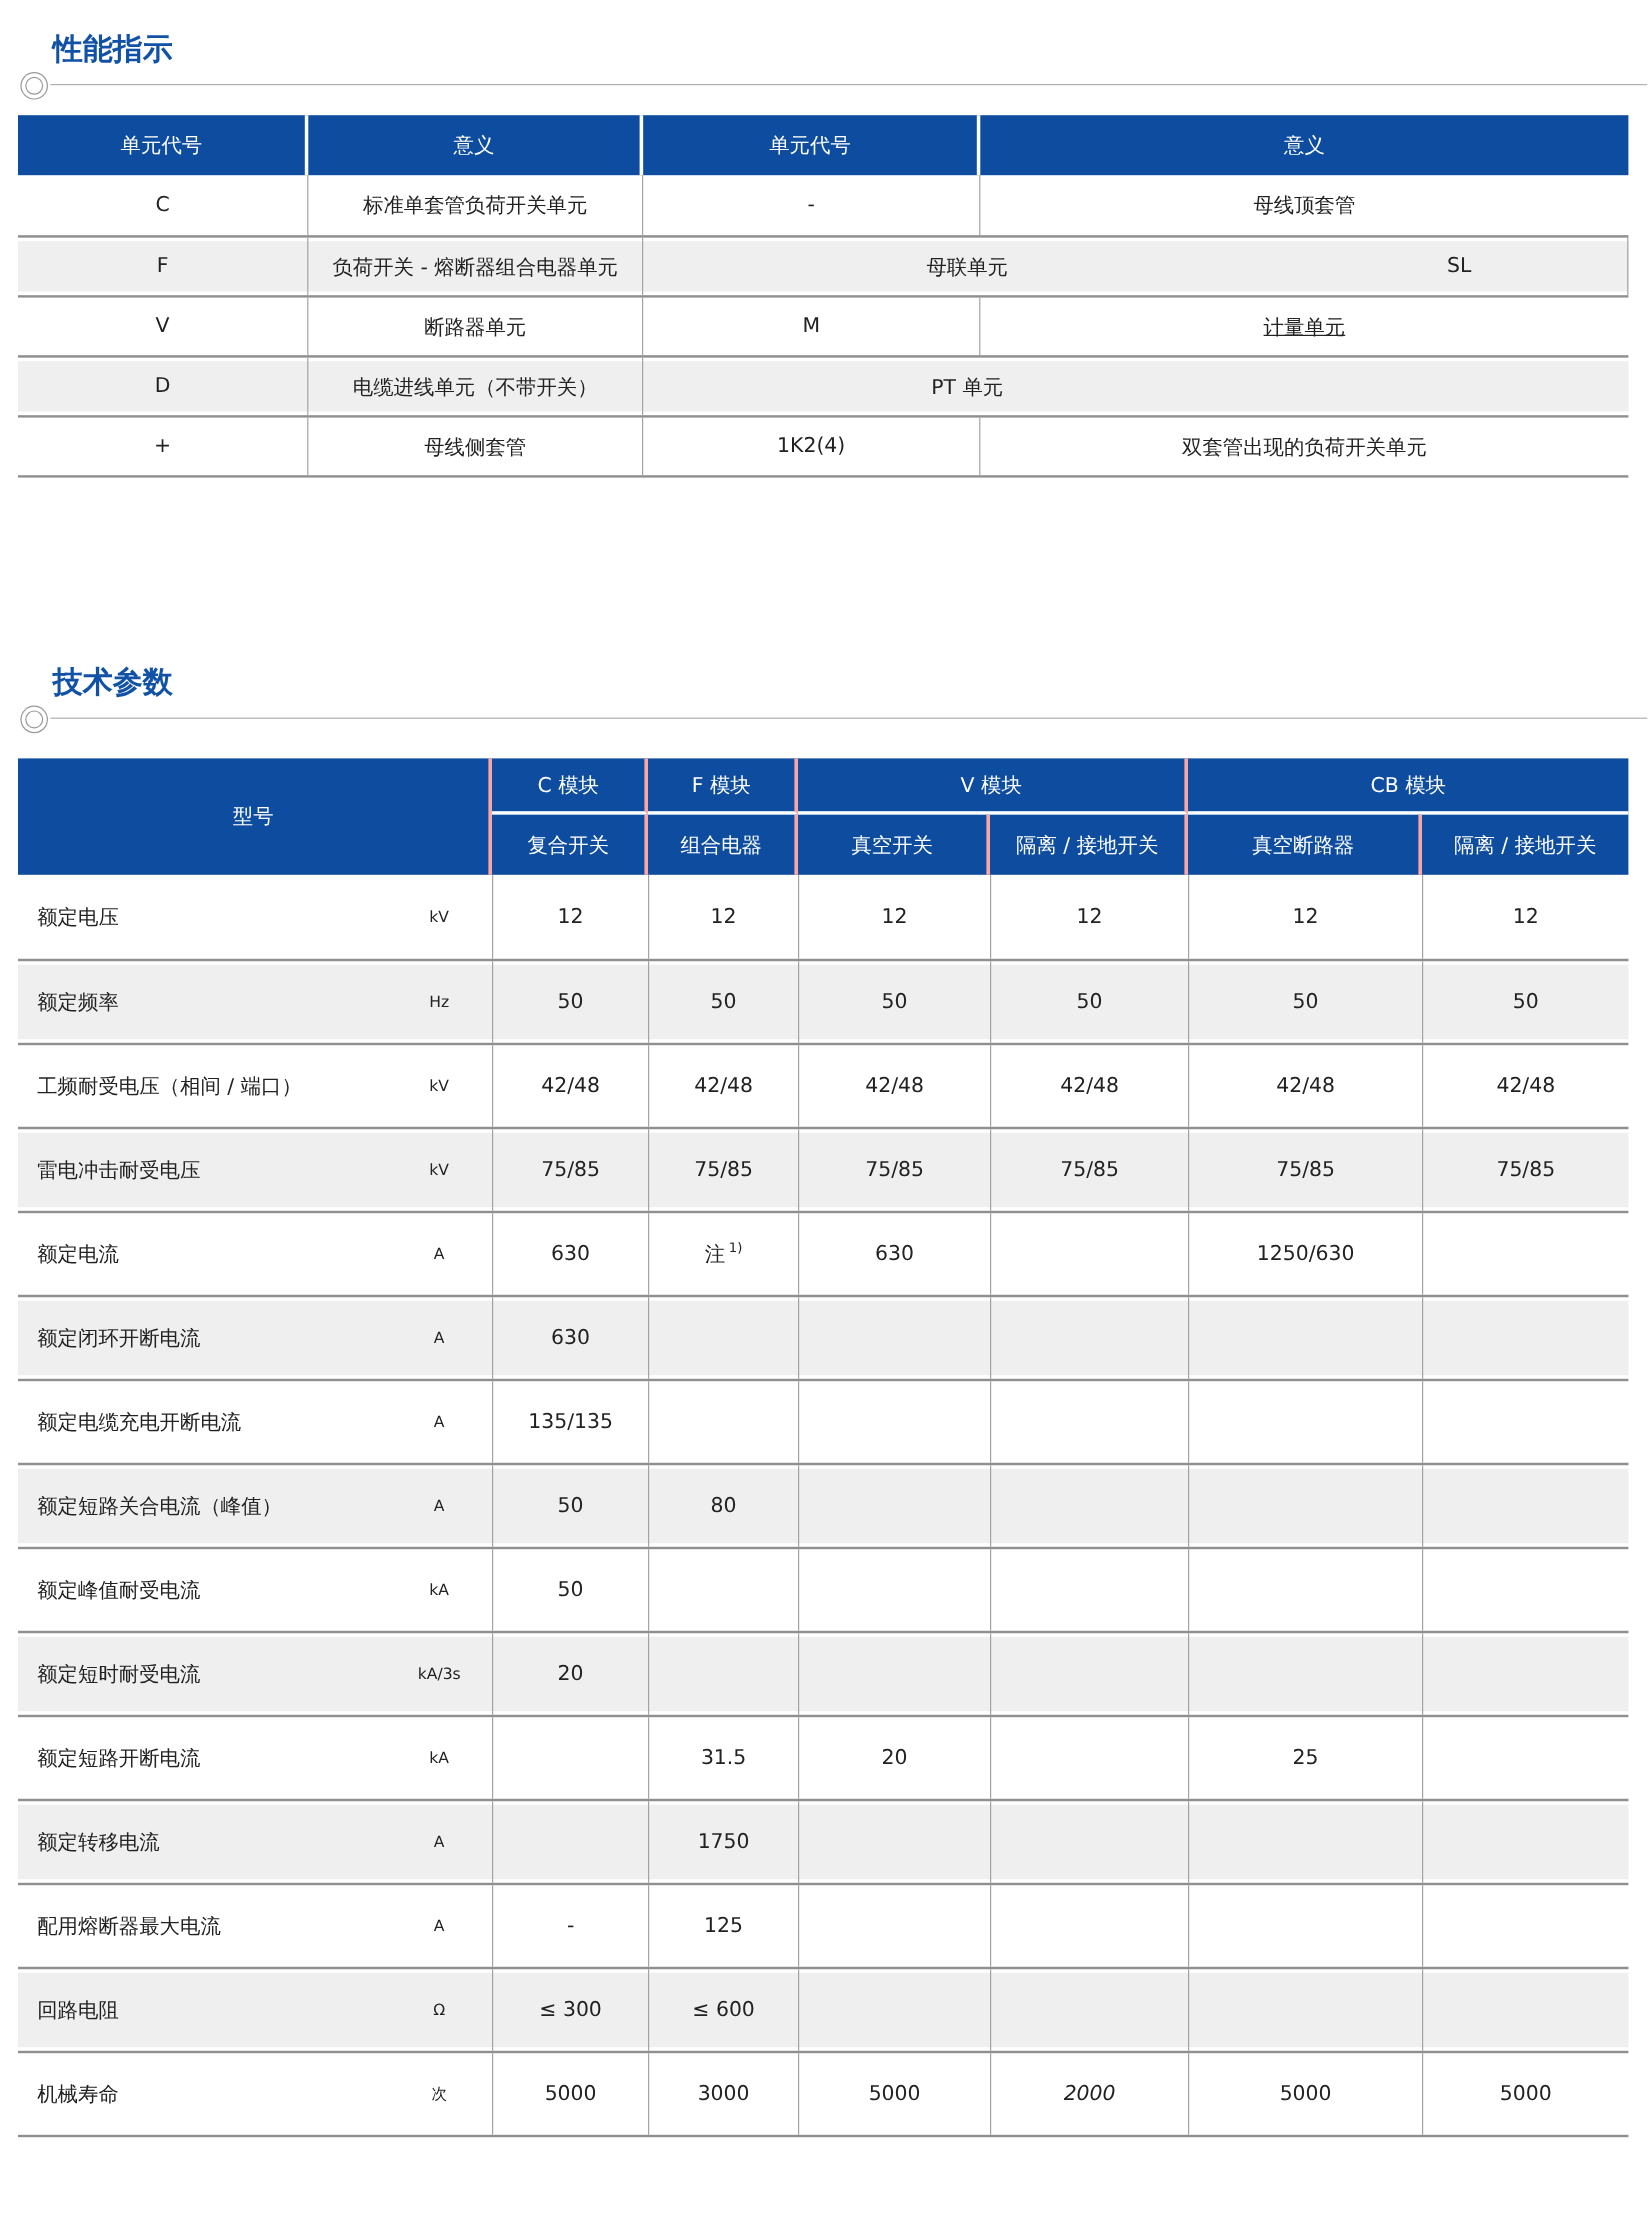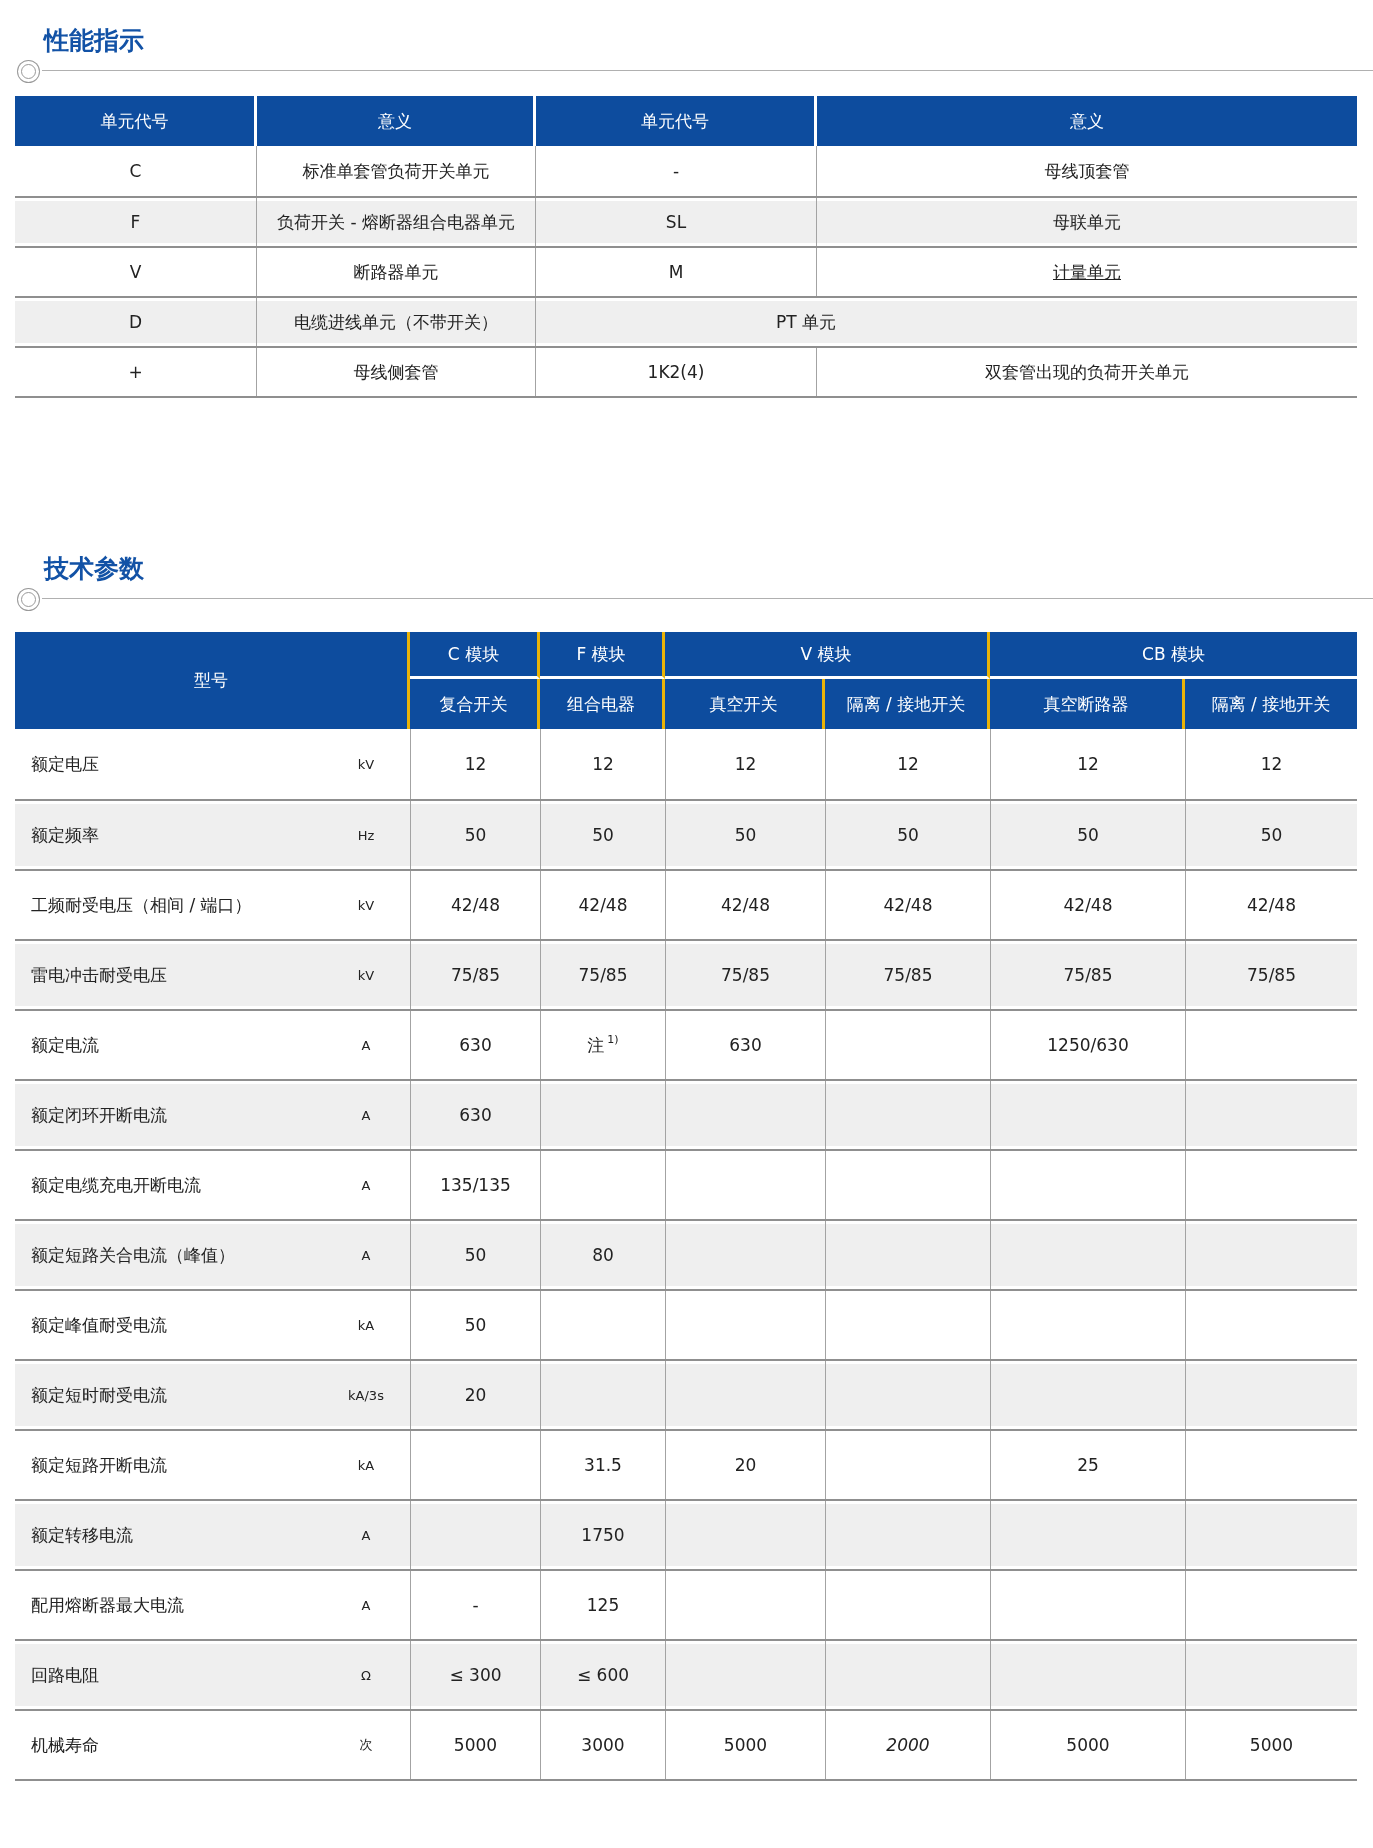--- a/index.html
+++ b/index.html
@@ -60,21 +60,21 @@
   .t2-head{
     display:grid;
     grid-template-columns:395px 130px 125px 160px 165px 195px 172px;
     grid-template-rows:47px 50px;
   }
   .t2-hcell{
     background:var(--accent,#0d4c9e);color:#fff;
     display:flex;align-items:center;justify-content:center;
     font-size:17px;box-sizing:border-box;
   }
-  .t2-hcell.vr{border-right:3px solid #eab308;}
+  .t2-hcell.vr{border-right:3px solid #fca5a5;}
   .t2-hcell.hb{border-bottom:3px solid #fff;}
   .t2-body{border-bottom:2px solid var(--h-border,#8f8f8f);}
   .t2-row{display:flex;height:70px;box-sizing:border-box;}
   .t2-row + .t2-row{border-top:2px solid var(--h-border,#8f8f8f);}
   .t2-row.alt{
     background:var(--row-alt,#efefef);
     box-shadow:inset 0 3px 0 #fff, inset 0 -3px 0 #fff;
   }
   .t2-label{
     width:395px;box-sizing:border-box;flex:none;
@@ -117,22 +117,22 @@
       <div class="t1-body">
           <div class="t1-row">
             <div class="t1-cell" style="width: 242px;">C</div>
             <div class="t1-cell" style="width: 279px;">标准单套管负荷开关单元</div>
             <div class="t1-cell" style="width: 281px;">-</div>
             <div class="t1-cell last" style="width: 540px;">母线顶套管</div>
           </div>
           <div class="t1-row alt">
             <div class="t1-cell" style="width: 242px;">F</div>
             <div class="t1-cell" style="width: 279px;">负荷开关 - 熔断器组合电器单元</div>
+            <div class="t1-cell last" style="width: 540px;">母联单元</div>
             <div class="t1-cell" style="width: 281px;">SL</div>
-            <div class="t1-cell last" style="width: 540px;">母联单元</div>
           </div>
           <div class="t1-row">
             <div class="t1-cell" style="width: 242px;">V</div>
             <div class="t1-cell" style="width: 279px;">断路器单元</div>
             <div class="t1-cell" style="width: 281px;">M</div>
             <div class="t1-cell last" style="width: 540px; text-decoration: underline;">计量单元</div>
           </div>
           <div class="t1-row alt">
             <div class="t1-cell" style="width: 242px;">D</div>
             <div class="t1-cell" style="width: 279px;">电缆进线单元（不带开关）</div>

